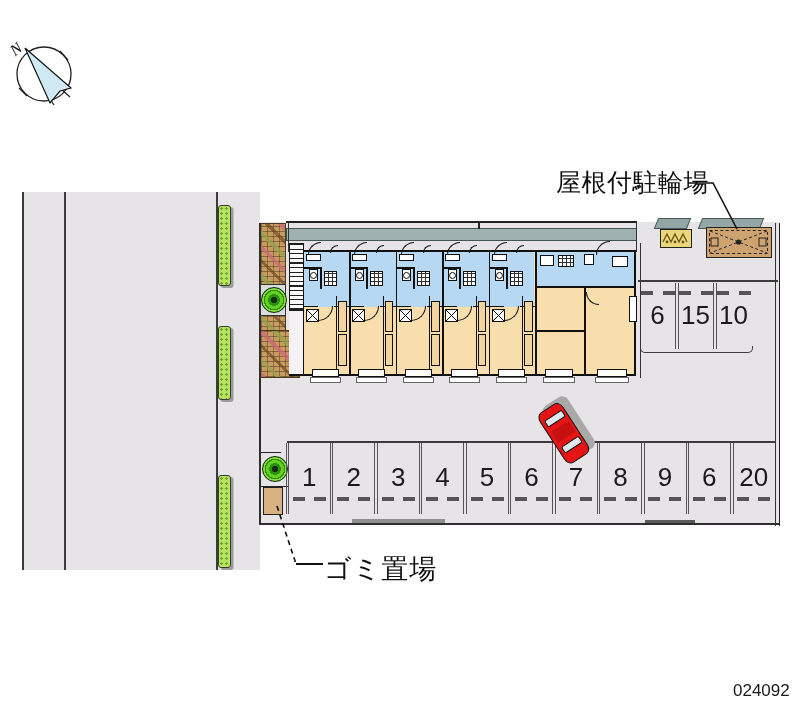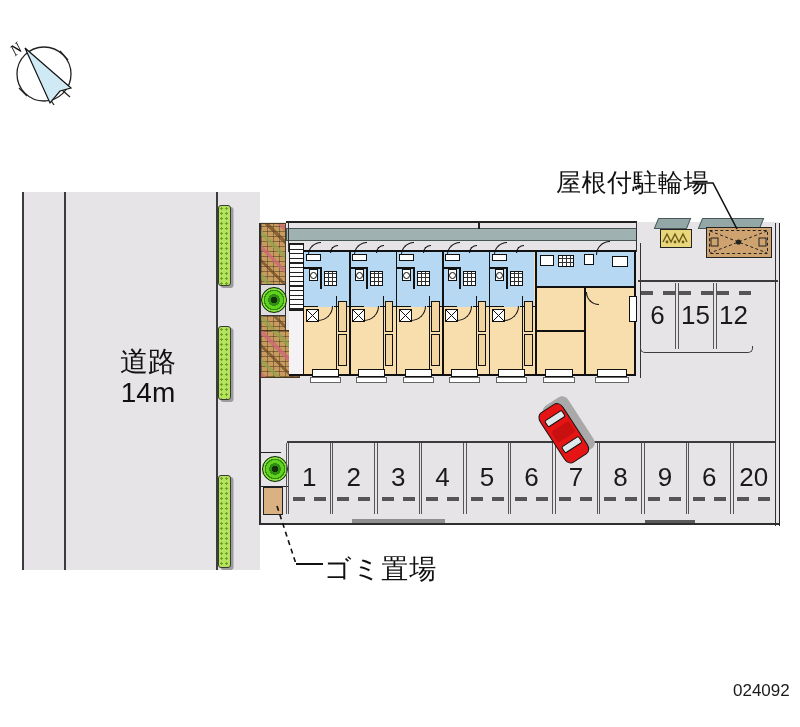--- a/index.html
+++ b/index.html
@@ -258,39 +258,35 @@
       <div class="abs" style="left: 638px; top: 280px; width: 140px; height: 1.5px; background: rgb(60, 60, 60);"></div>
       <div class="abs" style="left: 675px; top: 283px; width: 3.5px; height: 66px; border-left: 1.1px solid rgb(85, 85, 85); border-right: 1.1px solid rgb(85, 85, 85);"></div>
       <div class="abs" style="left: 713px; top: 283px; width: 3.5px; height: 66px; border-left: 1.1px solid rgb(85, 85, 85); border-right: 1.1px solid rgb(85, 85, 85);"></div>
       <div class="abs" style="left: 640px; top: 346px; width: 113px; height: 7px; border-left: 1.4px solid rgb(60, 60, 60); border-right: 1.4px solid rgb(60, 60, 60); border-bottom: 1.6px solid rgb(60, 60, 60); border-bottom-left-radius: 5px; border-bottom-right-radius: 5px;"></div>
       <div class="abs num" style="left: 637.5px; top: 300px; width: 40px; height: 30px; font-size: 26px; line-height: 30px;">6</div>
       <div class="abs" style="left: 640.5px; top: 291px; width: 12px; height: 3.5px; background: rgb(85, 85, 85);"></div>
       <div class="abs" style="left: 662.5px; top: 291px; width: 12px; height: 3.5px; background: rgb(85, 85, 85);"></div>
       <div class="abs num" style="left: 675.5px; top: 300px; width: 40px; height: 30px; font-size: 26px; line-height: 30px;">15</div>
       <div class="abs" style="left: 678.5px; top: 291px; width: 12px; height: 3.5px; background: rgb(85, 85, 85);"></div>
       <div class="abs" style="left: 700.5px; top: 291px; width: 12px; height: 3.5px; background: rgb(85, 85, 85);"></div>
-      <div class="abs num" style="left: 713.5px; top: 300px; width: 40px; height: 30px; font-size: 26px; line-height: 30px;">12</div>
+      <div class="abs num" style="left: 713.5px; top: 300px; width: 40px; height: 30px; font-size: 26px; line-height: 30px;">10</div>
       <div class="abs" style="left: 716.5px; top: 291px; width: 12px; height: 3.5px; background: rgb(85, 85, 85);"></div>
       <div class="abs" style="left: 738.5px; top: 291px; width: 12px; height: 3.5px; background: rgb(85, 85, 85);"></div>
       <div class="abs" style="left: 259px; top: 223px; width: 1.6px; height: 301px; background: rgb(46, 46, 46);"></div>
       <div class="abs" style="left: 774.5px; top: 223px; width: 5px; height: 303px; border-left: 1.1px solid rgb(51, 51, 51); border-right: 1.6px solid rgb(34, 34, 34);"></div>
       <div class="abs" style="left: 259px; top: 523px; width: 520px; height: 1.8px; background: rgb(46, 46, 46);"></div>
       <div class="abs" style="left: 545px; top: 398px; width: 42px; height: 70px; transform: rotate(-33deg);">
         <div class="abs" style="left: 12px; top: 1px; width: 29px; height: 61px; background: rgb(169, 169, 169); border-radius: 7px;"></div>
         <div class="abs" style="left: 5px; top: 4px; width: 28px; height: 60px; background: rgb(229, 21, 21); border: 1.5px solid rgb(17, 17, 17); border-radius: 6px / 8px;"></div>
         <div class="abs" style="left: 8.5px; top: 13px; width: 21px; height: 8px; background: rgb(223, 233, 236); border: 1px solid rgb(17, 17, 17); border-radius: 2px;"></div>
         <div class="abs" style="left: 8.5px; top: 44px; width: 21px; height: 8px; background: rgb(223, 233, 236); border: 1px solid rgb(17, 17, 17); border-radius: 2px;"></div>
         <div class="abs" style="left: 8.5px; top: 26px; width: 21px; height: 13px; background: rgb(201, 16, 16); border-radius: 2px;"></div>
       </div>
     </div>
 
-  <div class="abs jp" style="left:78px;top:346px;width:140px;text-align:center;font-size:28px;line-height:31px;z-index:30;">
-    <div>道路</div>
-    <div>14m</div>
-  </div>
 
   <div class="abs jp" style="left:556px;top:166px;font-size:25px;letter-spacing:.5px;z-index:30;">屋根付駐輪場</div>
 
   <div class="abs jp" style="left:324px;top:551px;font-size:27px;letter-spacing:1px;z-index:30;">ゴミ置場</div>
 
 
   <div class="abs num" style="left:733px;top:681px;font-size:17px;z-index:30;">024092</div>
 
   <svg class="abs" style="left:0;top:0;z-index:25;pointer-events:none;" width="800" height="727" viewBox="0 0 800 727">
     <polyline points="688,183 713,183 737,229" fill="none" stroke="#111" stroke-width="1.6"></polyline>

